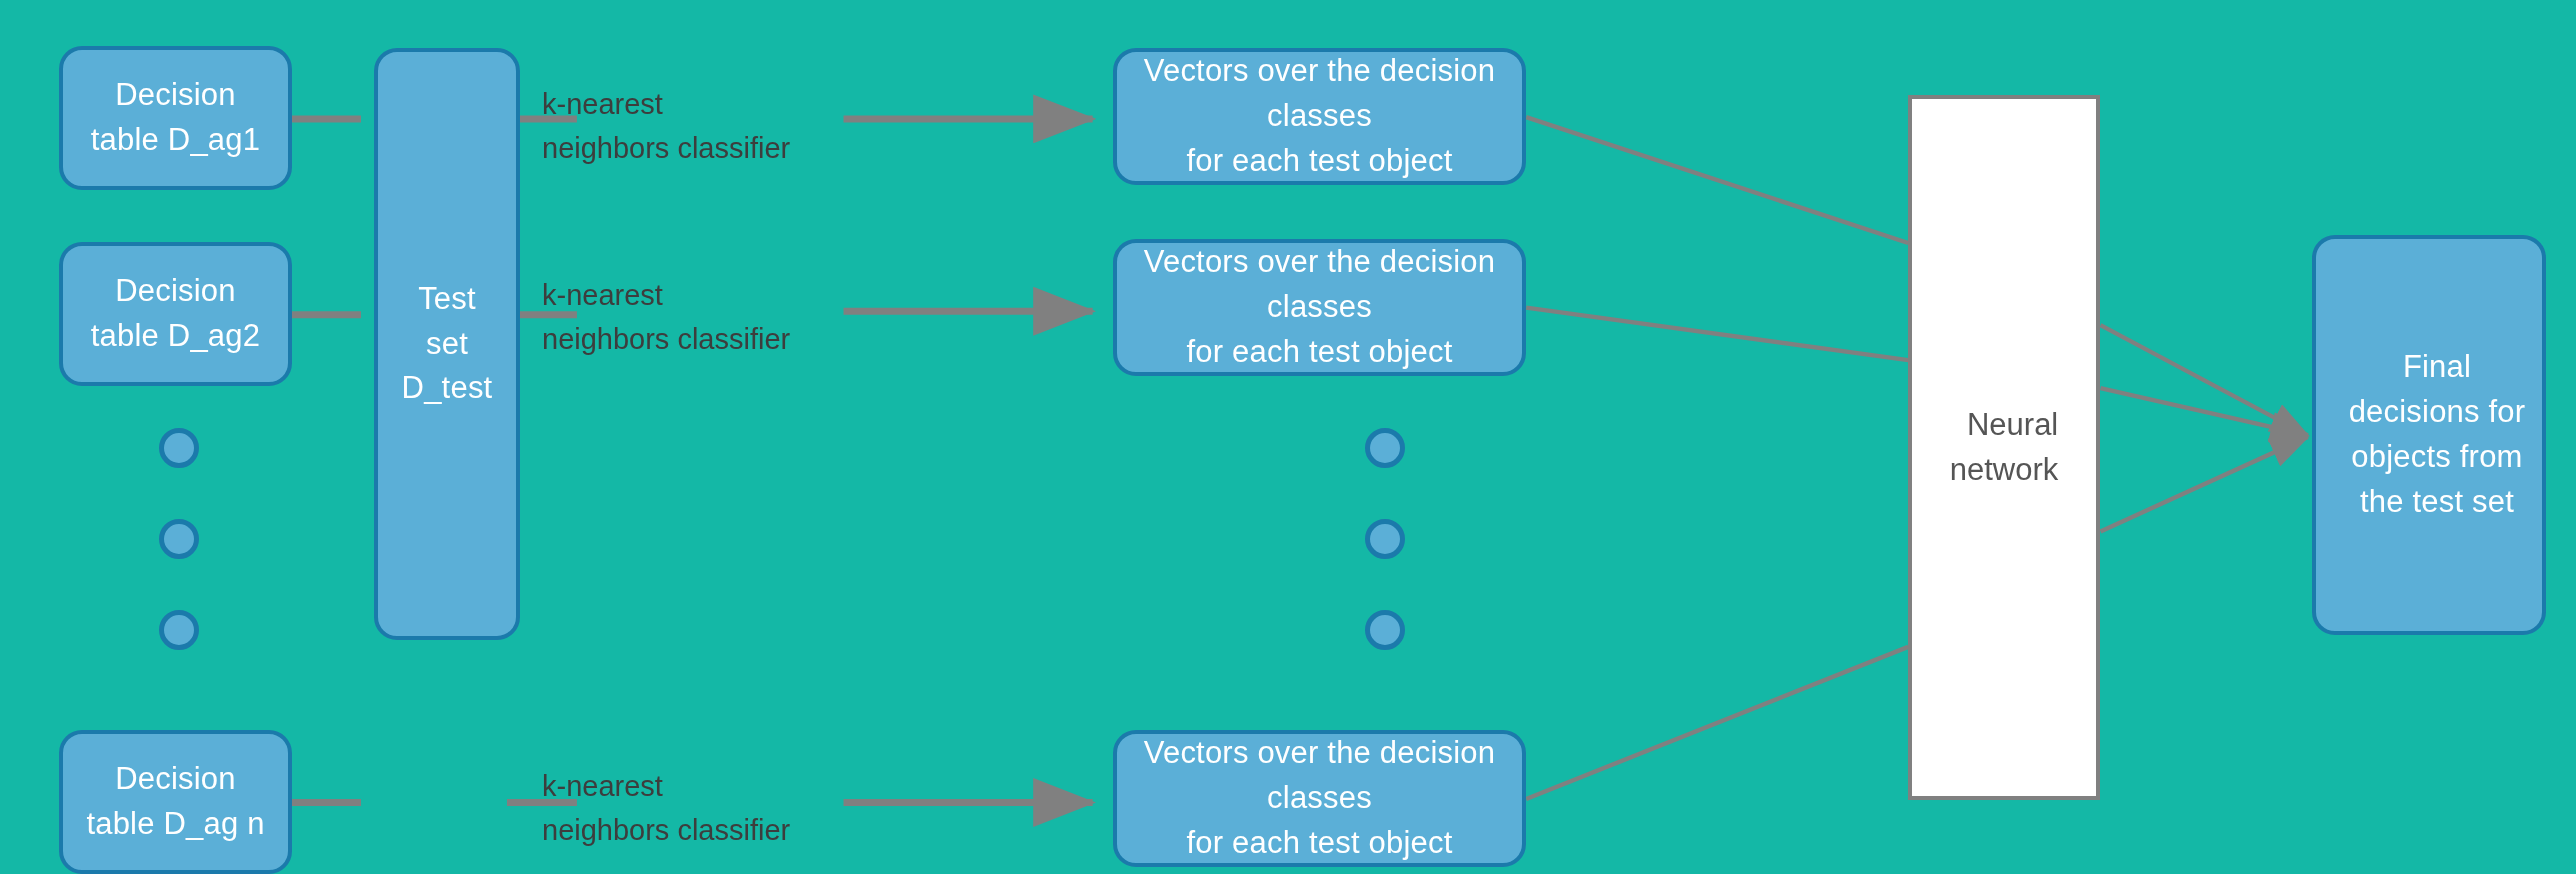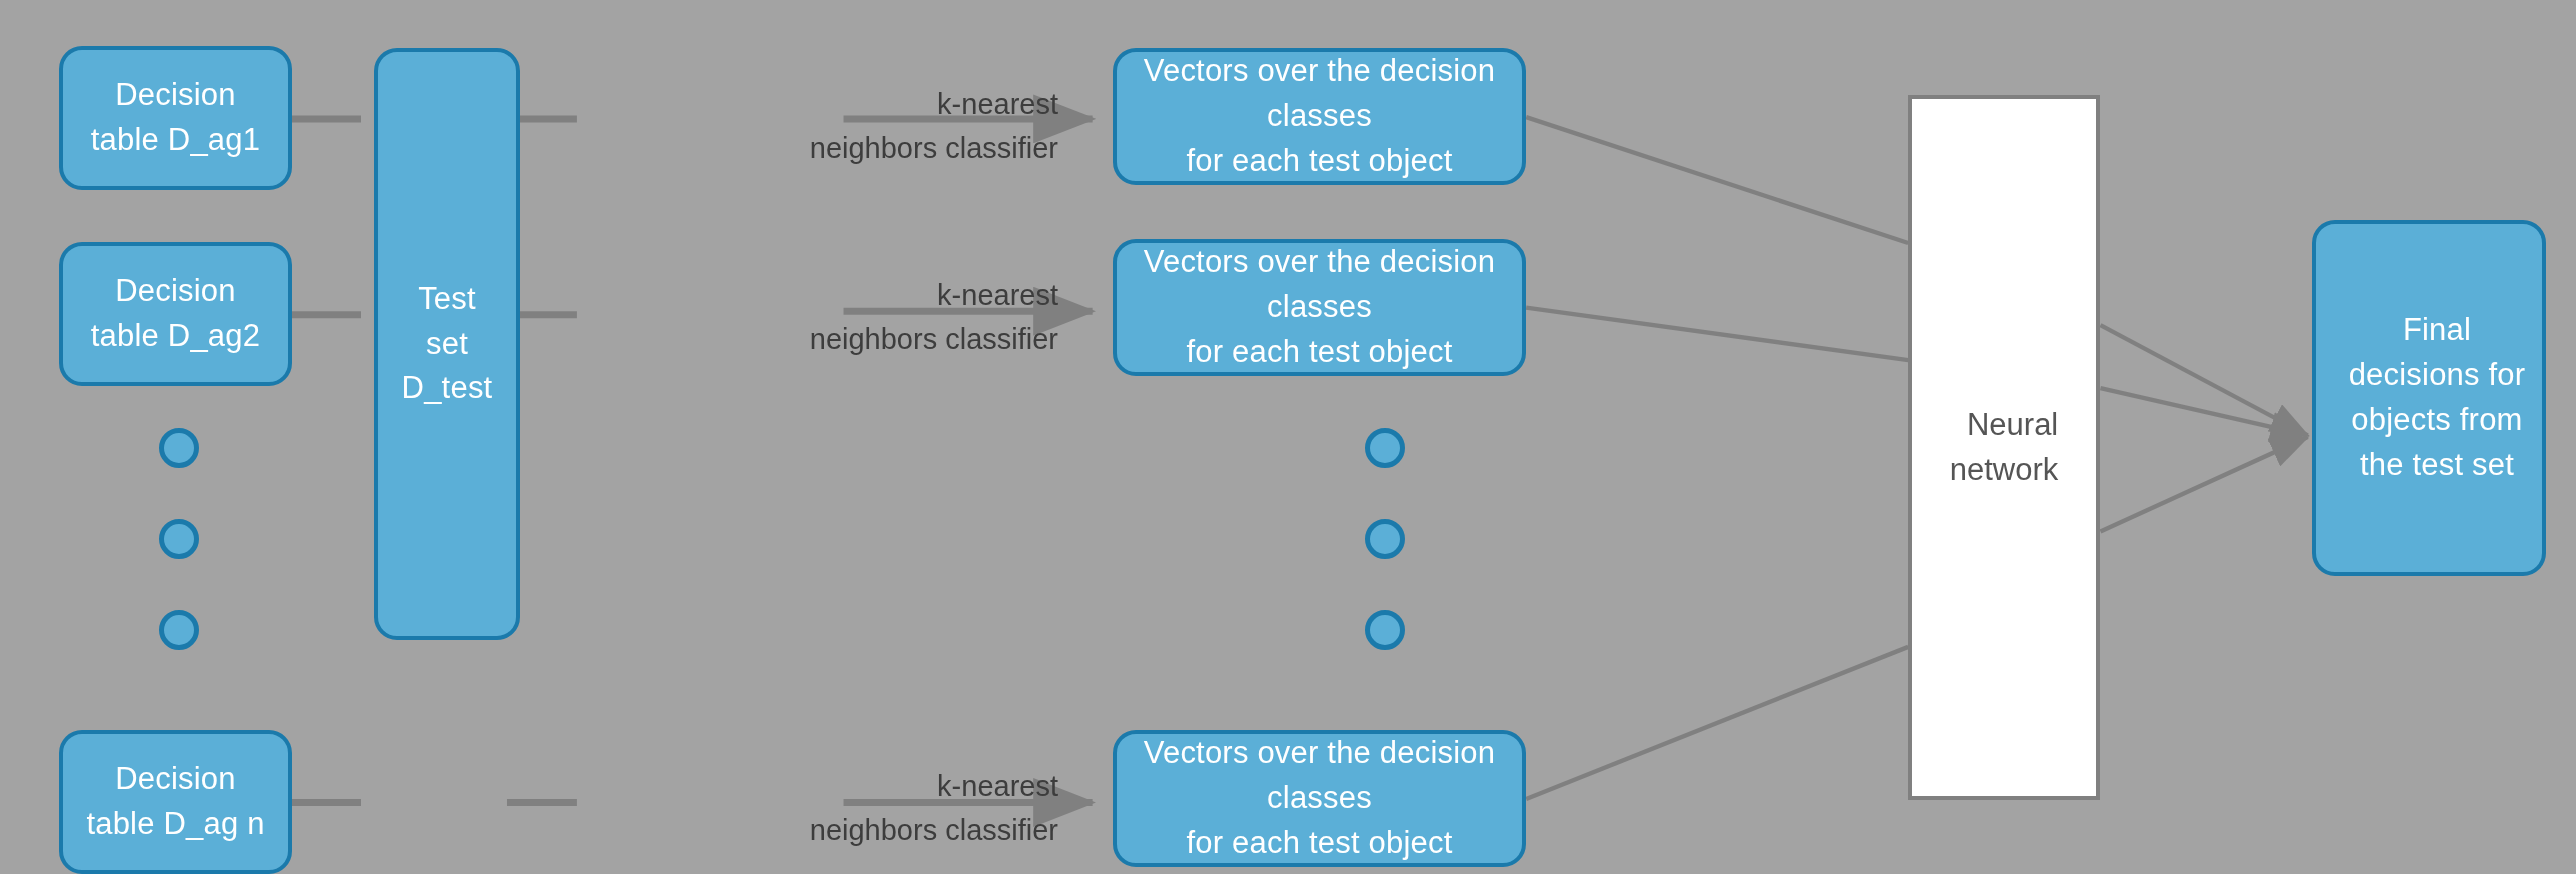--- a/index.html
+++ b/index.html
@@ -8,21 +8,21 @@
     padding: 0;
     background: #ffffff;
   }
   body {
     font-family: "Liberation Sans", sans-serif;
   }
   #canvas {
     position: relative;
     width: 2576px;
     height: 875px;
-    background: #a3a3a3;
+    background: #14b8a6;
     overflow: hidden;
   }
   svg.edges {
     position: absolute;
     left: 0;
     top: 0;
     width: 2576px;
     height: 875px;
     pointer-events: none;
   }
@@ -55,42 +55,42 @@
   .node-label {
     display: block;
     white-space: pre-line;
     padding: 0 8.7px;
   }
   .edge-label {
     position: absolute;
     color: #3d3d3d;
     font-size: 29px;
     line-height: 1.5;
-    text-align: right;
+    text-align: left;
     white-space: pre-line;
   }
   .dot {
     position: absolute;
     box-sizing: border-box;
     width: 40px;
     height: 40px;
     border-radius: 50%;
     background: #5BAFD7;
     border: 5.2px solid #1B7AAB;
   }
   
   #dt1 { left: 59px;  top: 46px;  width: 233px; height: 144px; }
   #dt2 { left: 59px;  top: 242px; width: 233px; height: 144px; }
   #dtn { left: 59px;  top: 730px; width: 233px; height: 144px; }
   #testset { left: 374px; top: 48px; width: 146px; height: 592px; }
   #vec1 { left: 1113px; top: 48px;  width: 413px; height: 137px; }
   #vec2 { left: 1113px; top: 239px; width: 413px; height: 137px; }
   #vecn { left: 1113px; top: 730px; width: 413px; height: 137px; }
   #nn   { left: 1908px; top: 95px; width: 192px; height: 705px; }
-  #final{ left: 2312px; top: 220px; width: 234px; height: 356px; padding-left: 16px; }
+  #final{ left: 2312px; top: 235px; width: 234px; height: 400px; padding-left: 16px; }
 
   #lbl1 { left: 542px; top: 83px;  width: 516px; }
   #lbl2 { left: 542px; top: 274px; width: 516px; }
   #lbln { left: 542px; top: 765px; width: 516px; }
 
   #ldot1 { left: 159px; top: 428px; }
   #ldot2 { left: 159px; top: 519px; }
   #ldot3 { left: 159px; top: 610px; }
   #mdot1 { left: 1365px; top: 428px; }
   #mdot2 { left: 1365px; top: 519px; }

